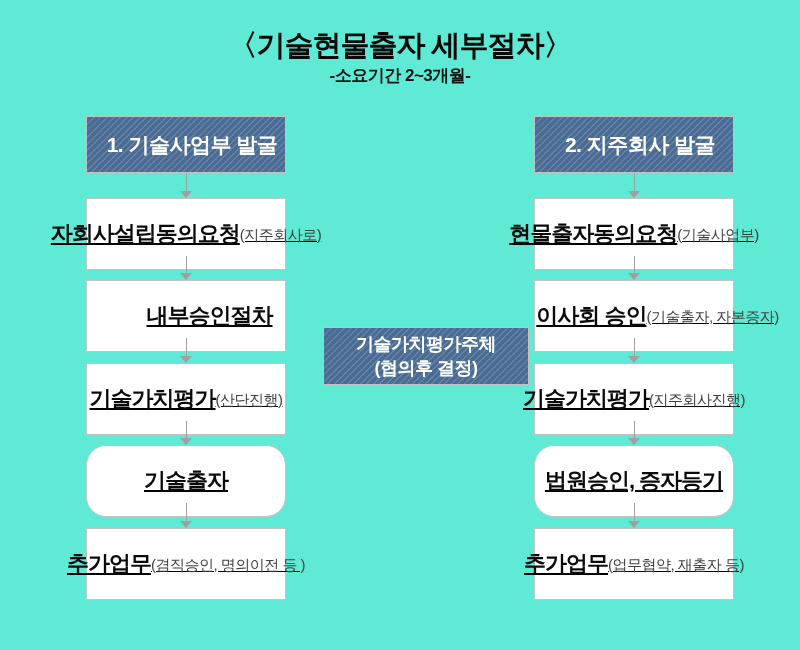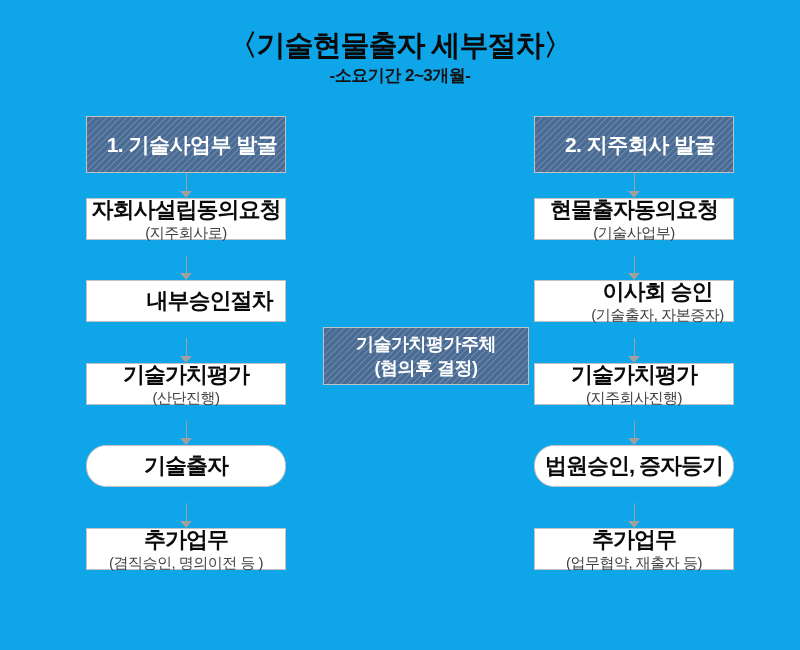--- a/index.html
+++ b/index.html
@@ -1,20 +1,20 @@
 <!DOCTYPE html>
 <html style="--accent-blue: #4a6c94; --box-border: #c2c2c2; --arrow-gray: #a0a0a0; --text-black: #0a0a0a; --subtext-gray: #414141;"><head>
 <meta charset="utf-8">
 <style>
   html, body { margin: 0; padding: 0; background: #ffffff; }
   .canvas {
     position: relative;
     width: 800px;
     height: 650px;
-    background: #0ea5e9;
+    background: #5eead4;
     font-family: "Liberation Sans", "DejaVu Sans", sans-serif;
     overflow: hidden;
   }
   .page-title {
     position: absolute;
     top: 26px; left: 0; width: 800px;
     text-align: center;
     font-size: 29px;
     font-weight: 700;
     color: #0a0a0a;
@@ -53,28 +53,29 @@
   .center-note {
     width: 206px; height: 58px;
     font-size: 18px;
     font-weight: 700;
     line-height: 24px;
     letter-spacing: -0.5px;
   }
   .step-box {
     position: absolute;
     box-sizing: border-box;
-    width: 200px; height: 42px;
+    width: 200px; height: 72px;
     background: #ffffff;
     border: 1px solid var(--box-border, #c2c2c2);
     display: flex;
-    flex-direction: column;
+    flex-direction: row;
     align-items: center;
     justify-content: center;
     text-align: center;
+    text-decoration: underline;
   }
   .step-main {
     display: block;
     font-size: 22px;
     line-height: 26px;
     font-weight: 700;
     color: var(--text-black, #0a0a0a);
     letter-spacing: -1px;
     white-space: nowrap;
   }

